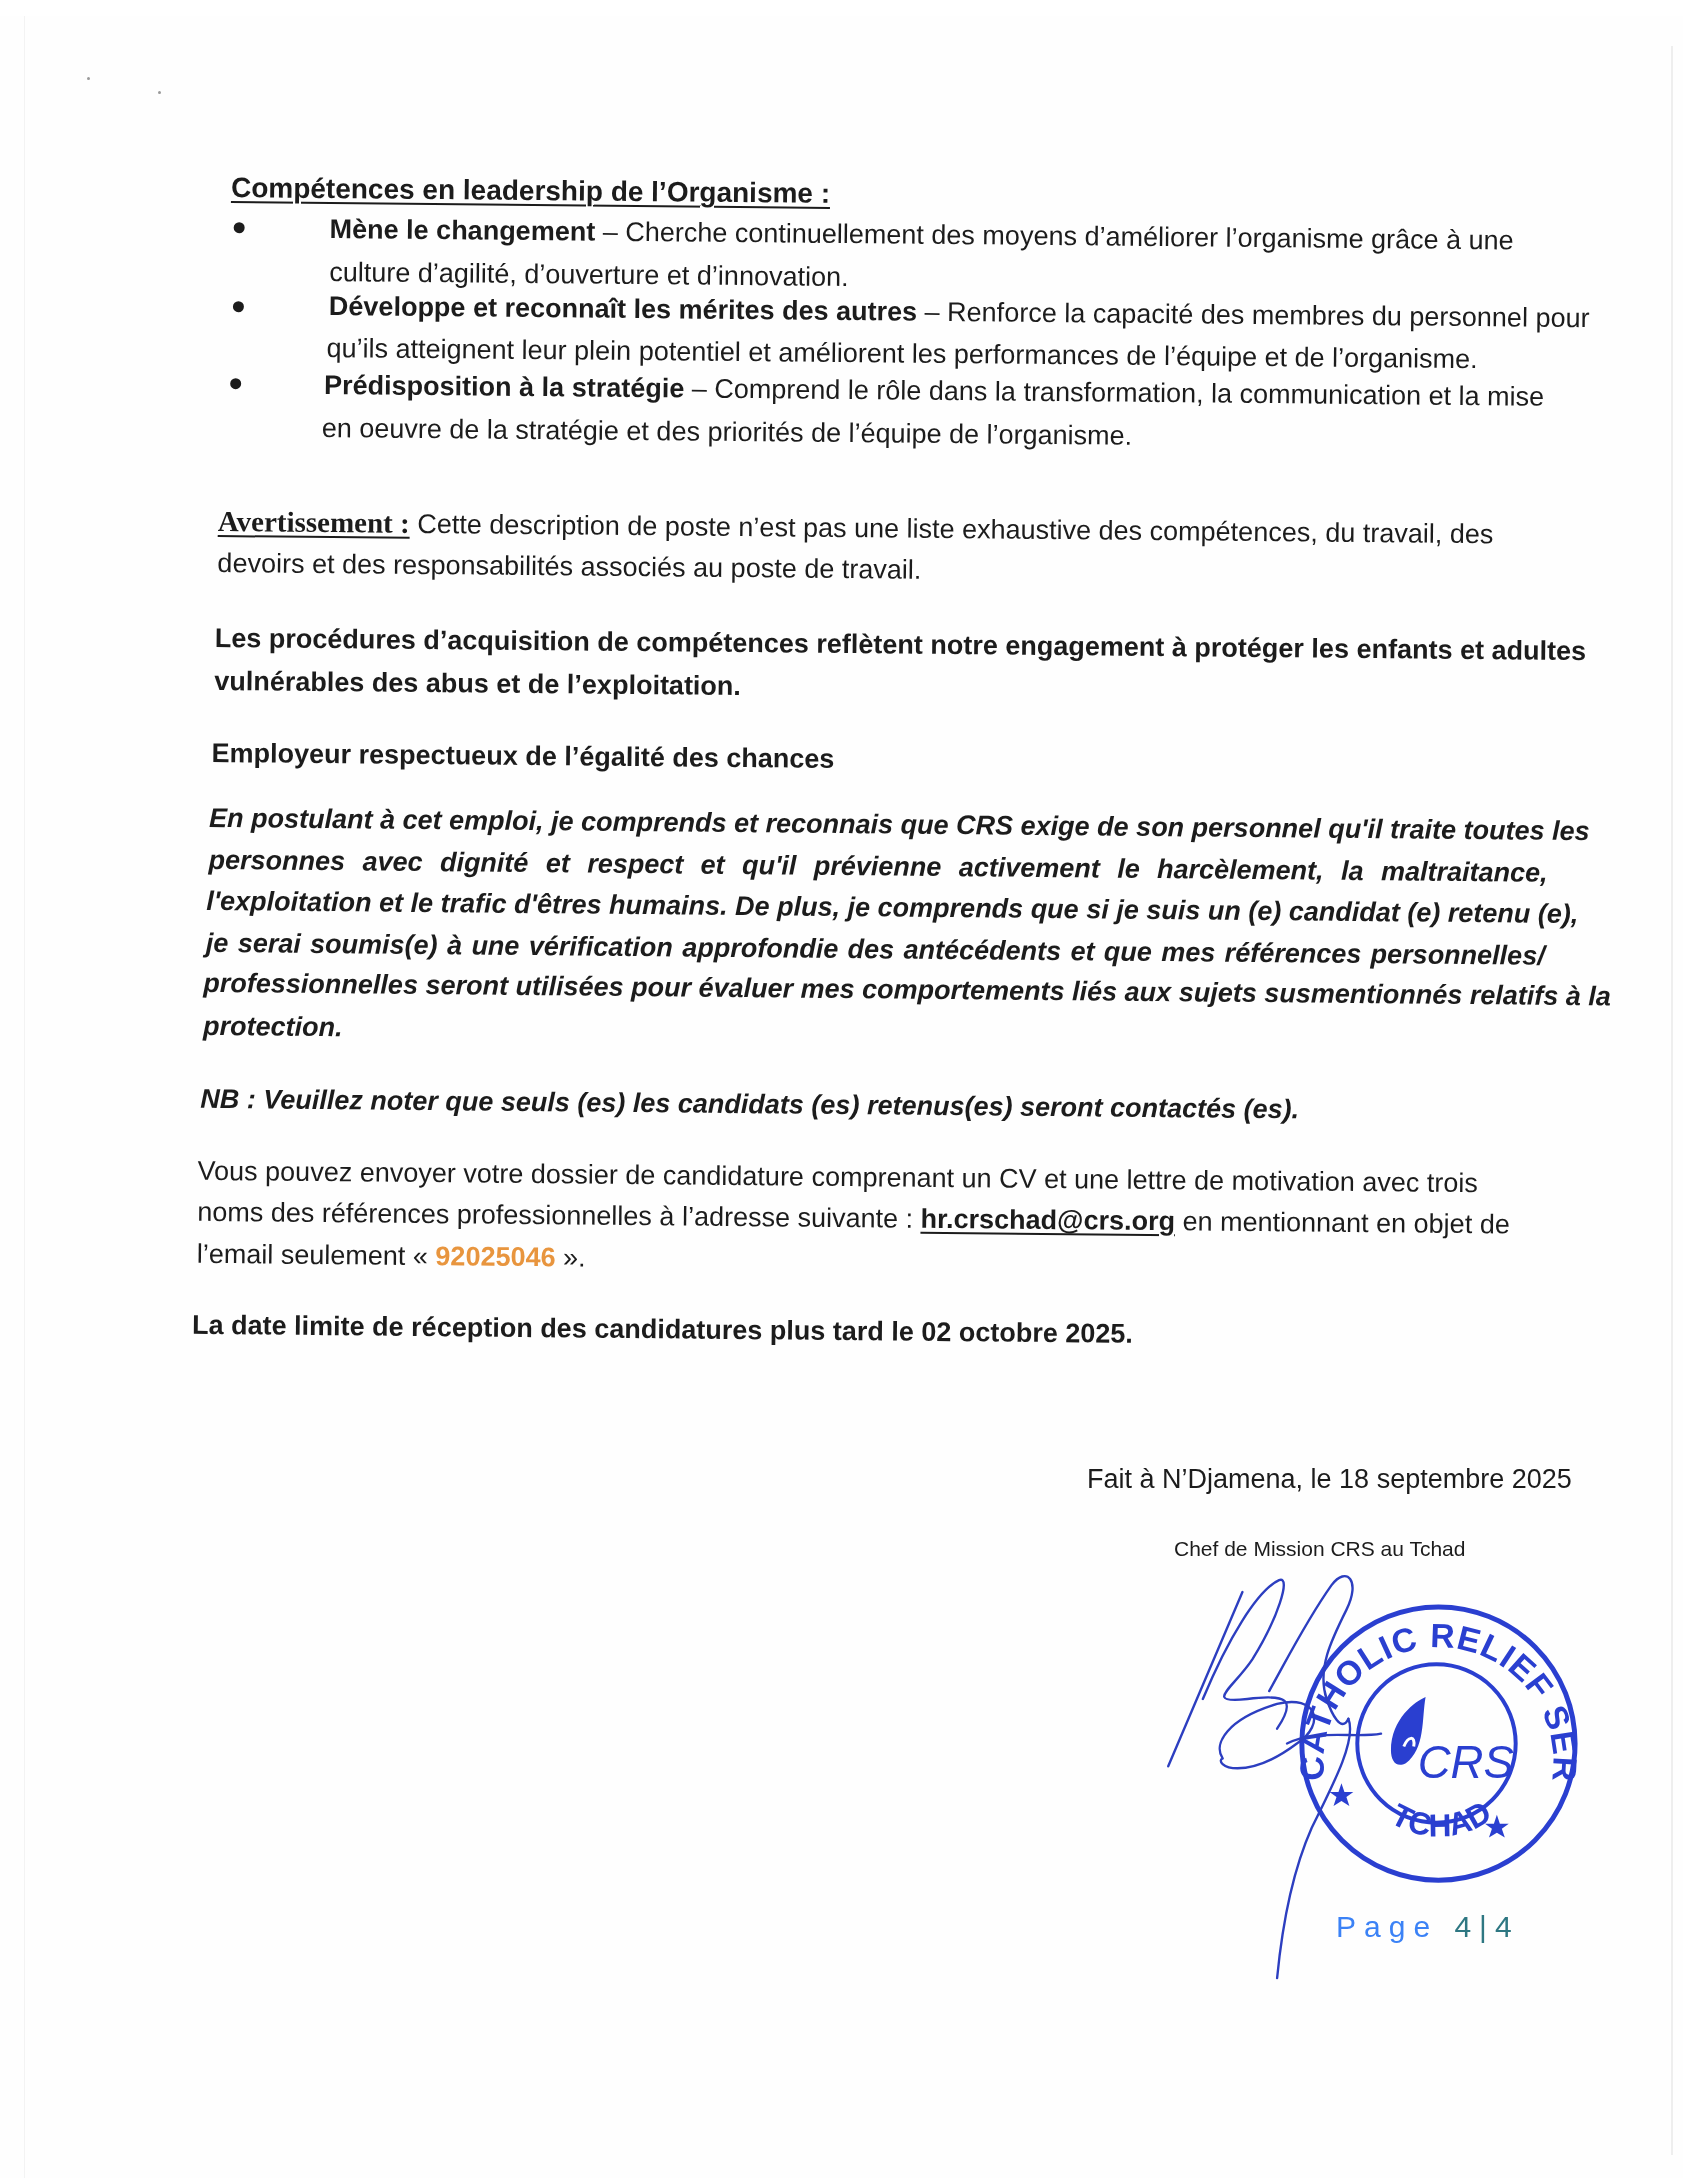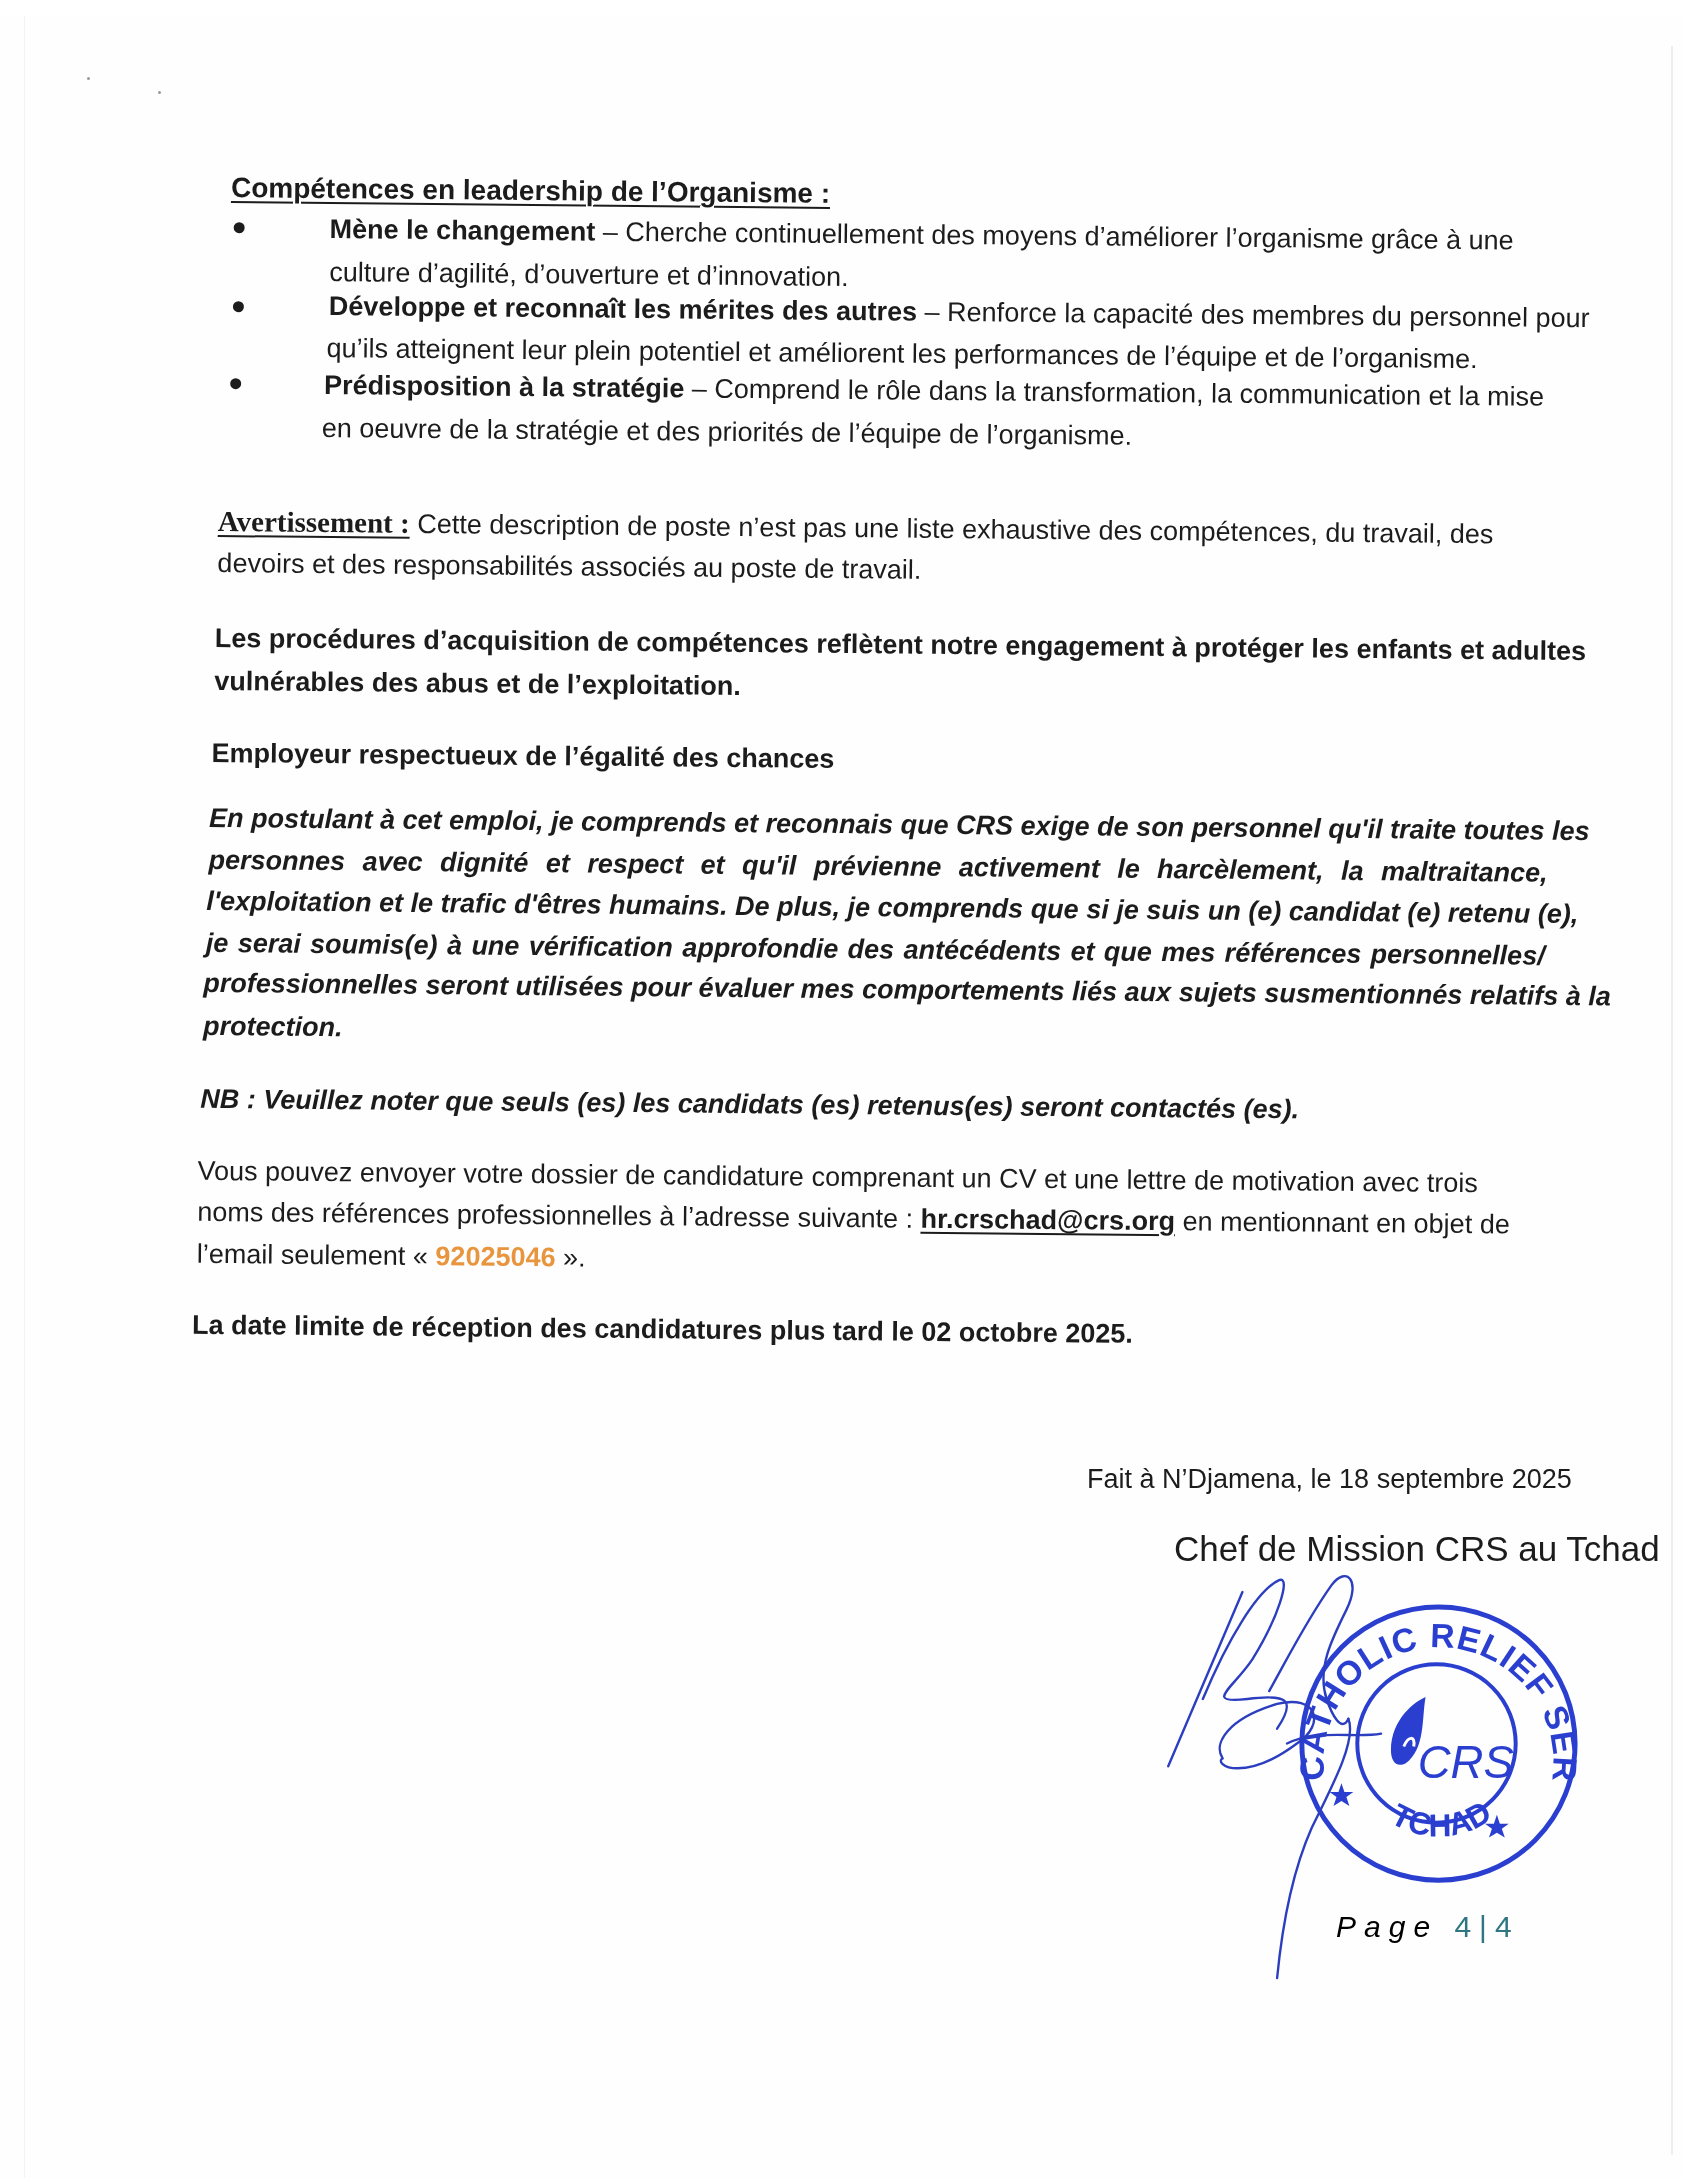--- a/index.html
+++ b/index.html
@@ -14,21 +14,21 @@
   .ln { position:absolute; white-space:nowrap; font-size:27px; line-height:32px; }
   .b { font-weight:bold; }
   .i { font-style:italic; }
   .u { text-decoration:underline; text-underline-offset:4px; text-decoration-thickness:2px; }
   .serif { font-family:"Liberation Serif", "DejaVu Serif", serif; font-weight:bold; font-size:29px; }
   .just { text-align:justify; text-align-last:justify; width:1339px; }
   .bullet { position:absolute; width:11px; height:11px; border-radius:50%; background:#1c1c1c; }
   .orange { color:#e8953e; font-weight:bold; }
   .email { font-weight:bold; text-decoration:underline; text-underline-offset:4px; }
   .page-num { position:absolute; left:1336px; top:1894px; font-size:30px; letter-spacing:8px; white-space:nowrap; }
-  .page-num .pg { color:#000000;font-style:italic; }
+  .page-num .pg { color:#3b82f6; }
   .page-num .num { color:#2e7782; }
   svg.stamp { position:absolute; left:0; top:0; }
 </style>
 </head>
 <body>
 
 <div class="page">
   <div class="edge-left"></div>
   <div class="edge-right"></div>
   <div class="speck" style="left:87px;top:61px;"></div>
@@ -80,21 +80,21 @@
       <span>noms des références professionnelles à l’adresse suivante : </span><span class="email">hr.crschad@crs.org</span><span> en mentionnant en objet de</span>
     </div>
     <div class="ln" style="left:207px;top:1222px;">
       <span>l’email seulement « </span><span class="orange">92025046</span><span> ».</span>
     </div>
 
     <div class="ln b" style="left:203px;top:1293px;font-size:27px;">La date limite de réception des candidatures plus tard le 02 octobre 2025.</div>
   </div>
 
   <div class="ln" style="left:1049px;top:1447px;font-size:27px;margin-left:38px;">Fait à N’Djamena, le 18 septembre 2025</div>
-  <div class="ln" style="left:1174px;top:1517px;font-size:35px;">Chef de Mission CRS au Tchad</div>
+  <div class="ln" style="left:1174px;top:1517px;font-size:21px;">Chef de Mission CRS au Tchad</div>
 
   <svg class="stamp" width="1683" height="2178" viewBox="0 0 1700 2200">
     <defs>
       <path id="stamp-top-arc" d="M 1340,1790 A 116,116 0 1,1 1566,1790"></path>
       <path id="stamp-bottom-arc" d="M 1378,1800 A 92,92 0 0,0 1528,1800"></path>
     </defs>
     <g stroke="#2a3fd0" fill="none">
       <circle cx="1453" cy="1745" r="138" stroke-width="5"></circle>
       <circle cx="1451" cy="1745" r="80" stroke-width="4"></circle>
       <text font-family="Liberation Sans, sans-serif" font-weight="bold" font-size="34" fill="#2a3fd0" stroke="none" letter-spacing="1">

